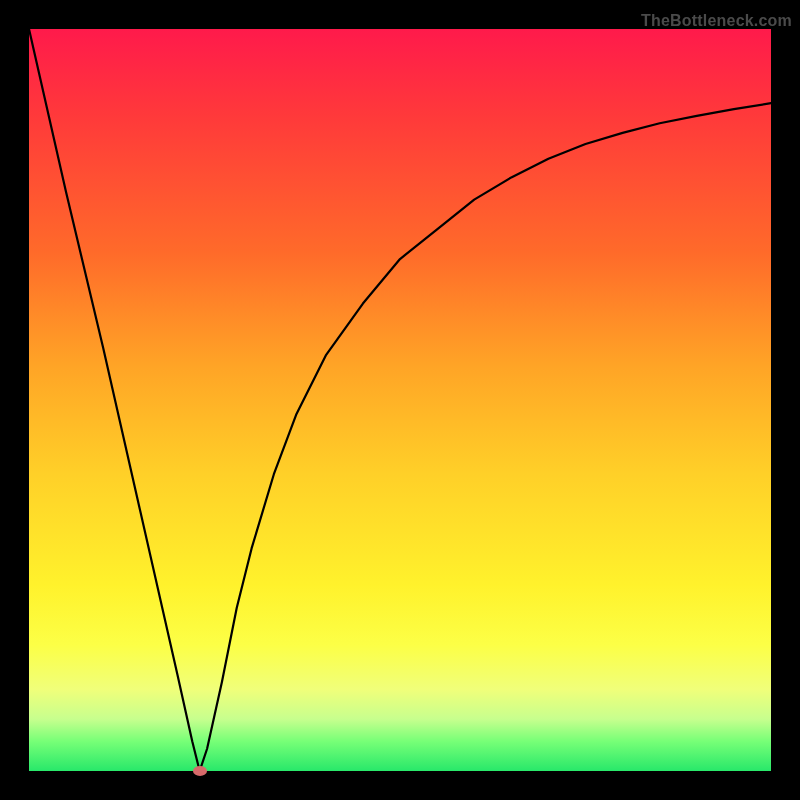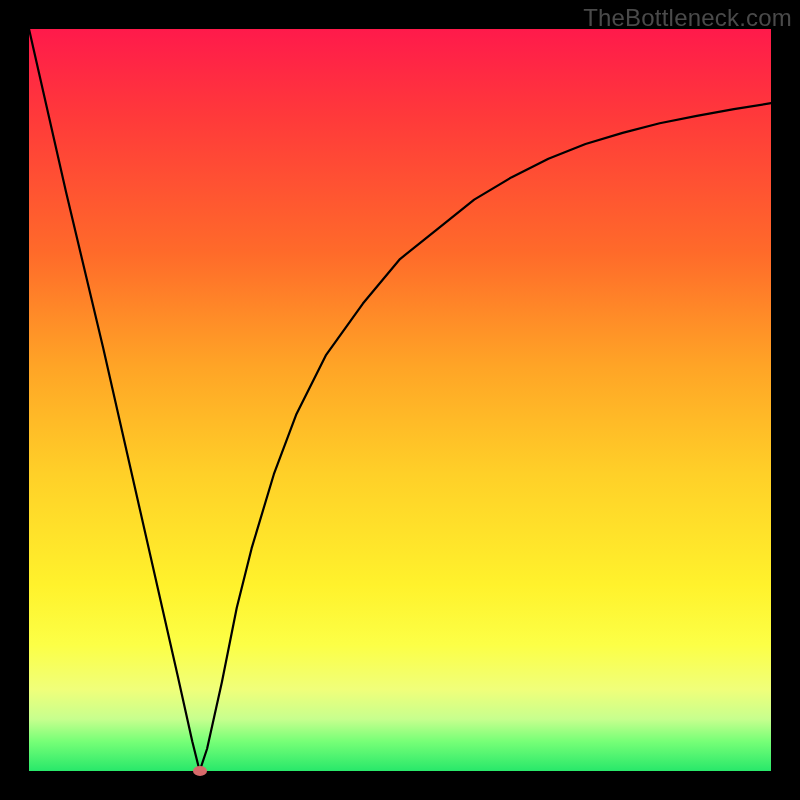--- a/index.html
+++ b/index.html
@@ -31,25 +31,25 @@
       #ffd028 60%,
       #fff22c 75%,
       #fcff46 83%,
       #f0ff7a 89%,
       #c7ff8e 93%,
       #77ff77 96%,
       #28e86a 100%);
   }
   .watermark {
     position: absolute;
-    top: 4px;
+    top: 12px;
     right: 8px;
     color: #4a4a4a;
-    font-size: 24px;
-    font-weight: 400;
+    font-size: 16px;
+    font-weight: 700;
     letter-spacing: 0.2px;
     font-family: Arial, Helvetica, sans-serif;
   }
   svg.curve {
     position: absolute;
     left: 29px;
     top: 29px;
     width: 742px;
     height: 742px;
     overflow: visible;

